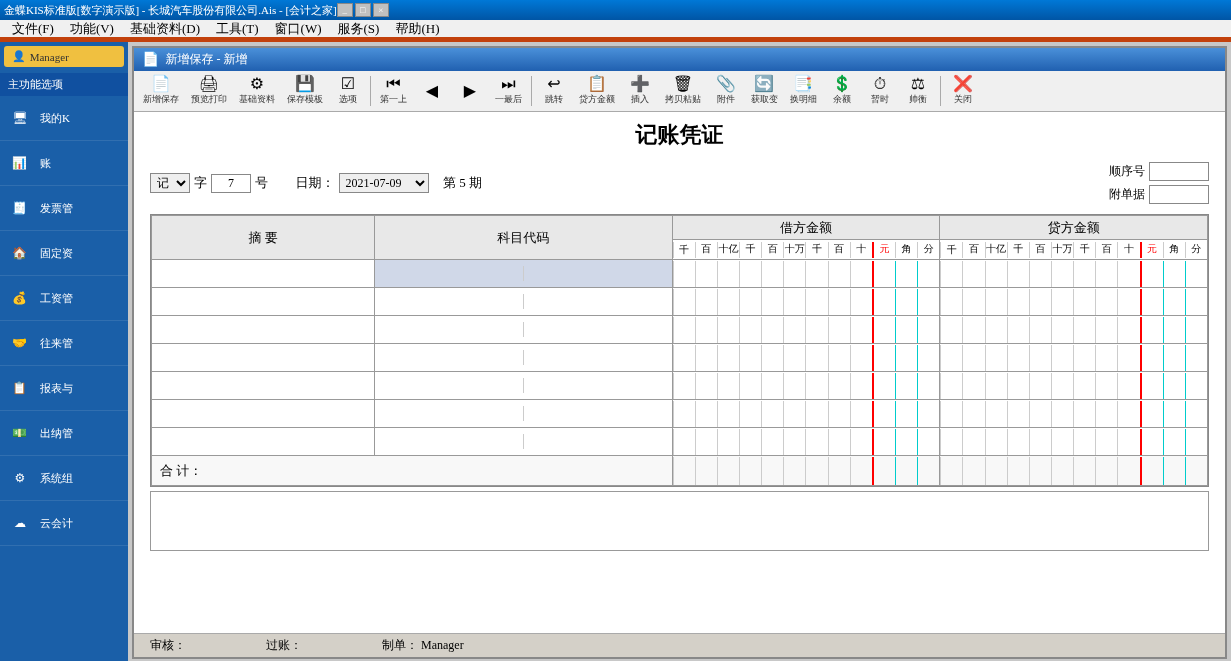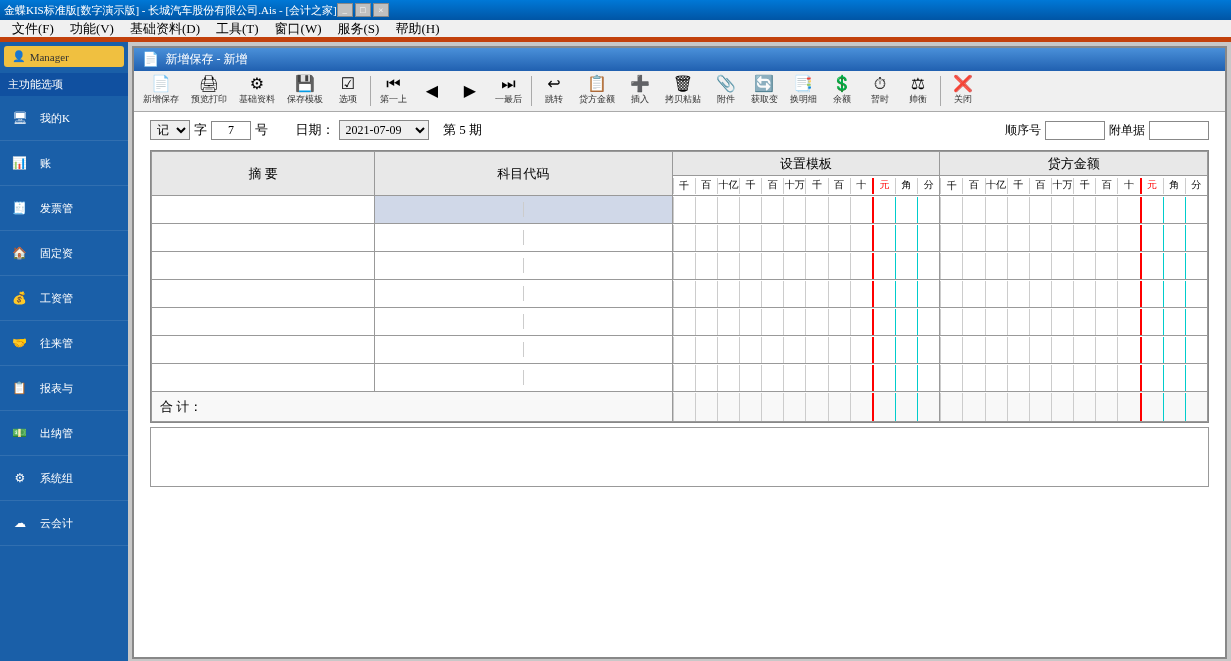--- a/index.html
+++ b/index.html
@@ -358,38 +358,39 @@
           <span class="toolbar-label">帅衡</span>
         </div>
         <div class="toolbar-separator"></div>
         <div class="toolbar-btn">
           <span class="toolbar-icon">❌</span>
           <span class="toolbar-label">关闭</span>
         </div>
       </div>
 
       <div class="form-area">
+        <div class="form-title">记账凭证</div>
 
         <div style="display:flex; align-items:center; margin-bottom:10px;">
           <div style="display:flex; align-items:center; gap:4px; font-size:13px;">
             <select class="select-field" style="width:40px;">
               <option>记</option>
             </select>
             <span>字</span>
             <input type="text" class="input-field" value="7" style="width: 40px; text-align: center;">
             <span>号</span>
             &nbsp;&nbsp;&nbsp;&nbsp;&nbsp;&nbsp;
             <span>日期：</span>
             <select class="select-field" style="width:90px;">
               <option>2021-07-09</option>
             </select>
             &nbsp;&nbsp;
             <span>第 5 期</span>
           </div>
-          <div style="margin-left:auto; display:flex; flex-direction:row; gap:4px; font-size:12px; text-align:right;">
+          <div style="margin-left:auto; display:flex; flex-direction:column; gap:4px; font-size:12px; text-align:right;">
             <div style="display:flex; align-items:center; gap:4px;">
               <span>顺序号</span>
               <input type="text" class="input-field" style="width: 60px;">
             </div>
             <div style="display:flex; align-items:center; gap:4px;">
               <span>附单据</span>
               <input type="text" class="input-field" style="width: 60px;">
             </div>
           </div>
         </div>
@@ -400,21 +401,21 @@
               <col style="width:180px">
               <col style="width:240px">
               <col style="width:216px">
               <col style="width:216px">
             </colgroup>
             <thead>
 
               <tr style="height:24px;">
                 <th rowspan="2" style="border:1px solid #999; text-align:center; font-weight:normal; background:#e8e8e8; font-size:13px;">摘  要</th>
                 <th rowspan="2" style="border:1px solid #999; text-align:center; font-weight:normal; background:#e8e8e8; font-size:13px;">科目代码</th>
-                <th style="border:1px solid #999; text-align:center; font-weight:normal; background:#e8e8e8; font-size:13px;">设置模板</th>
+                <th style="border:1px solid #999; text-align:center; font-weight:normal; background:#e8e8e8; font-size:13px;">借方金额</th>
                 <th style="border:1px solid #999; text-align:center; font-weight:normal; background:#e8e8e8; font-size:13px;">贷方金额</th>
               </tr>
 
               <tr style="height:20px;">
                 <td style="border:1px solid #999; padding:0;">
                   <div style="display:flex; width:100%;">
                     <span style="flex:1; text-align:center; font-size:10px; border-left:1px solid #ccc; padding:1px 0;">千</span>
                     <span style="flex:1; text-align:center; font-size:10px; border-left:1px solid #ccc;">百</span>
                     <span style="flex:1; text-align:center; font-size:10px; border-left:1px solid #ccc;">十亿</span>
                     <span style="flex:1; text-align:center; font-size:10px; border-left:1px solid #ccc;">千</span>
@@ -815,15 +816,29 @@
                   </div>
                 </td>
               </tr>
             </tfoot>
           </table>
         </div>
 
         <div style="margin-top:4px; border:1px solid #999; height:60px; padding:4px 8px; font-size:12px; background:white;"></div>
       </div>
 
+      <div class="status-bar">
+        <span>
+          <span>审核：</span>
+          <span></span>
+        </span>
+        <span>
+          <span>过账：</span>
+          <span></span>
+        </span>
+        <span>
+          <span>制单：</span>
+          <span>Manager</span>
+        </span>
+      </div>
     </div>
   </div>
 </div>
 
 </body></html>

